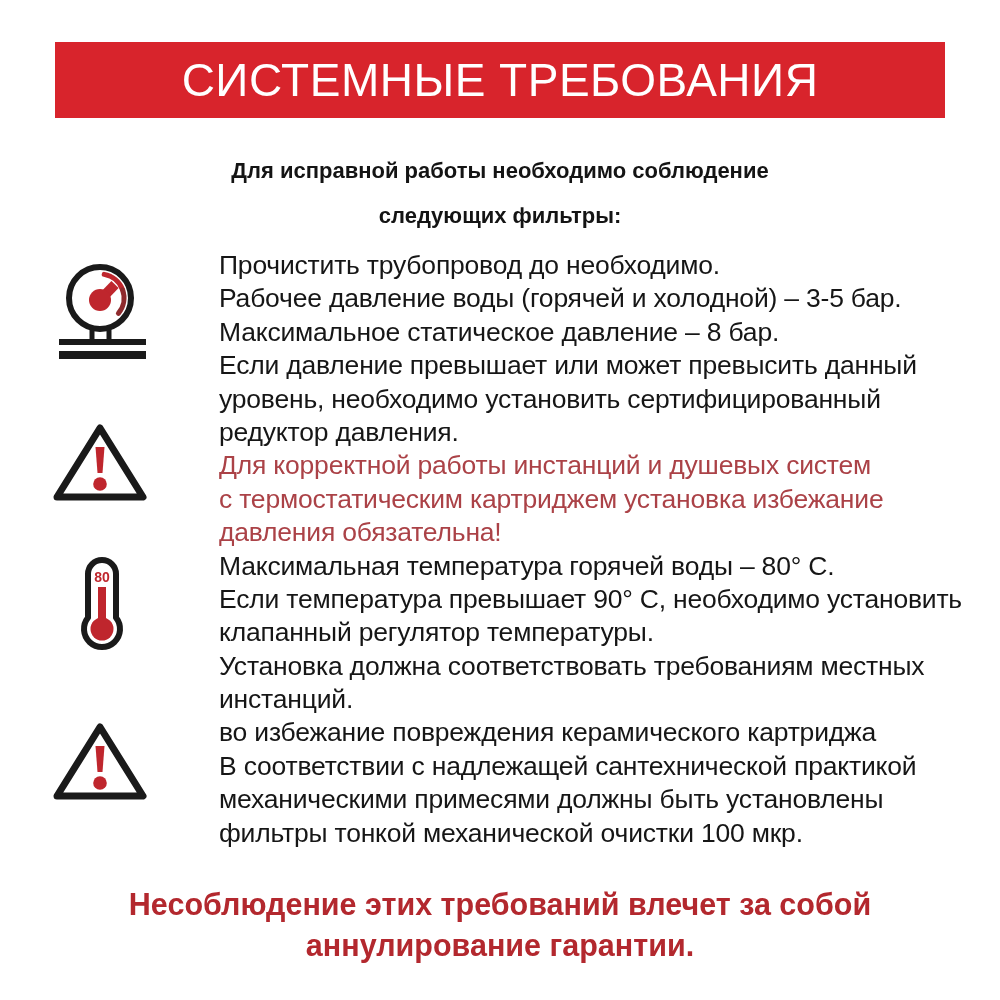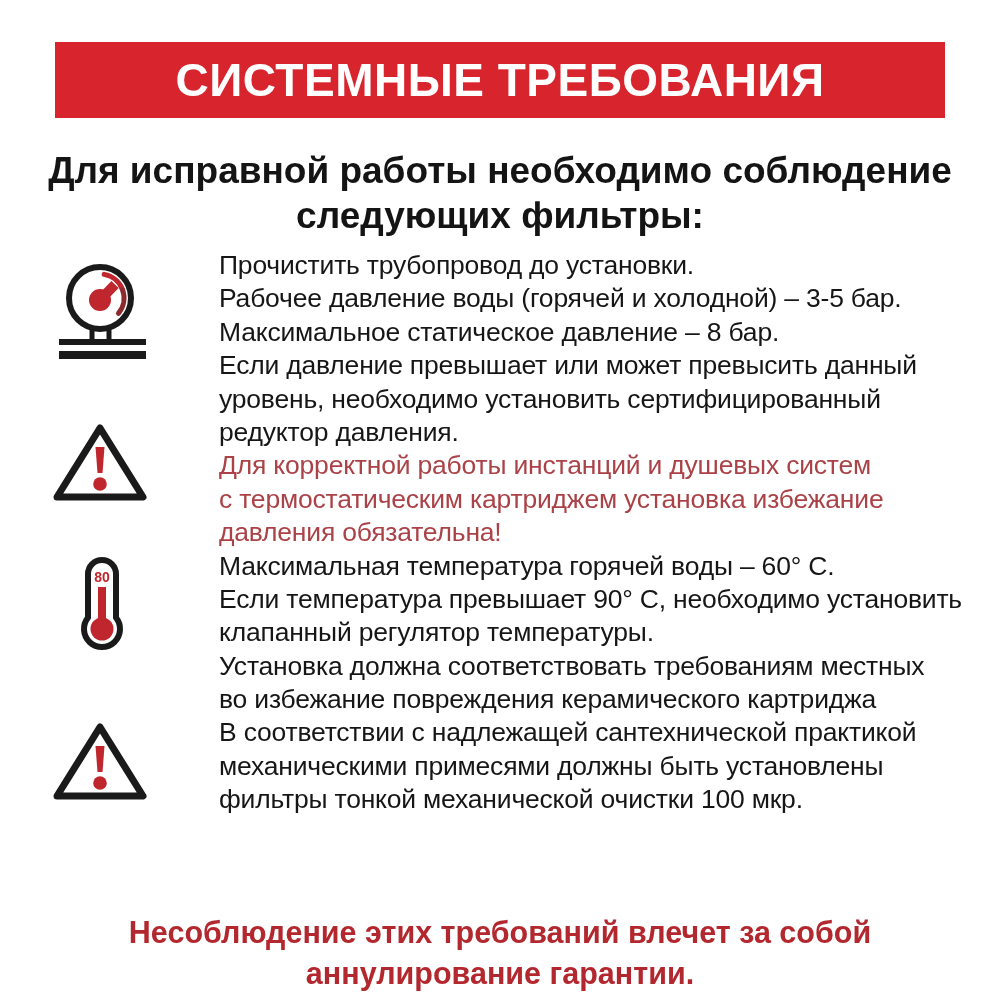--- a/index.html
+++ b/index.html
@@ -13,28 +13,28 @@
 
   
   .banner {
     position: absolute; left: 55px; top: 42px;
     width: 890px; height: 76px;
     background: var(--banner-red, #d8242c);
     display: flex; align-items: center; justify-content: center;
   }
   .banner h1 {
     margin: 0; color: #ffffff;
-    font-size: 46px; font-weight: bold; letter-spacing: 0.5px;
+    font-size: 46px; font-weight: normal; letter-spacing: 0.5px;
   }
 
   
   .subtitle {
     position: absolute; left: 0; top: 148px; width: 1000px;
     text-align: center; color: #141414;
-    font-size: 37px; font-weight: bold; line-height: 45px;
+    font-size: 22px; font-weight: bold; line-height: 45px;
   }
 
   
   .icon { position: absolute; display: block; }
   .icon-gauge    { left: 55px; top: 262px; width: 95px; height: 100px; }
   .icon-tri-1    { left: 52px; top: 421px; width: 96px; height: 84px; }
   .icon-thermo   { left: 79px; top: 556px; width: 46px; height: 96px; }
   .icon-tri-2    { left: 52px; top: 720px; width: 96px; height: 84px; }
 
   
@@ -45,21 +45,21 @@
     white-space: nowrap;
   }
   .req-line { height: 33.4px; }
   .req-red { color: var(--body-red, #ab4247); }
 
   
   .warning {
     position: absolute; left: 0; top: 884px; width: 1000px;
     text-align: center;
     color: var(--footer-red, #b3282e);
-    font-size: 30.5px; font-weight: bold; line-height: 41px; margin-top: 28px;
+    font-size: 30.5px; font-weight: bold; line-height: 41px;
   }
   svg text { font-family: "Liberation Sans", "DejaVu Sans", sans-serif; }
 </style>
 </head>
 <body>
 
 <div class="page">
 
   <header class="banner">
     <h1>СИСТЕМНЫЕ ТРЕБОВАНИЯ</h1>
@@ -95,33 +95,34 @@
     <text x="23" y="26" text-anchor="middle" font-size="14" font-weight="bold" fill="var(--icon-red,#bf262d)">80</text>
   </svg>
 
   <svg class="icon icon-tri-2" viewBox="0 0 96 84" aria-hidden="true">
     <polygon points="48,7 91,76 5,76" fill="#ffffff" stroke="var(--icon-outline,#1a1a1a)" stroke-width="7" stroke-linejoin="round"></polygon>
     <polygon points="43.5,26 52.5,26 50.5,52 45.5,52" fill="var(--icon-red,#bf262d)"></polygon>
     <circle cx="48" cy="63" r="6.8" fill="var(--icon-red,#bf262d)"></circle>
   </svg>
 
   <main class="requirements">
-      <div class="req-line">Прочистить трубопровод до установки.</div>
+      <div class="req-line">Прочистить трубопровод до необходимо.</div>
       <div class="req-line">Рабочее давление воды (горячей и холодной) – 3-5 бар.</div>
       <div class="req-line">Максимальное статическое давление – 8 бар.</div>
       <div class="req-line">Если давление превышает или может превысить данный</div>
       <div class="req-line">уровень, необходимо установить сертифицированный</div>
       <div class="req-line">редуктор давления.</div>
       <div class="req-line req-red">Для корректной работы инстанций и душевых систем</div>
       <div class="req-line req-red">с термостатическим картриджем установка избежание</div>
       <div class="req-line req-red">давления обязательна!</div>
-      <div class="req-line">Максимальная температура горячей воды – 60° C.</div>
+      <div class="req-line">Максимальная температура горячей воды – 80° C.</div>
       <div class="req-line">Если температура превышает 90° C, необходимо установить</div>
       <div class="req-line">клапанный регулятор температуры.</div>
       <div class="req-line">Установка должна соответствовать требованиям местных</div>
+      <div class="req-line">инстанций.</div>
       <div class="req-line">во избежание повреждения керамического картриджа</div>
       <div class="req-line">В соответствии с надлежащей сантехнической практикой</div>
       <div class="req-line">механическими примесями должны быть установлены</div>
       <div class="req-line">фильтры тонкой механической очистки 100 мкр.</div>
     </main>
 
   <footer class="warning">
     <div>Несоблюдение этих требований влечет за собой</div>
     <div>аннулирование гарантии.</div>
   </footer>

